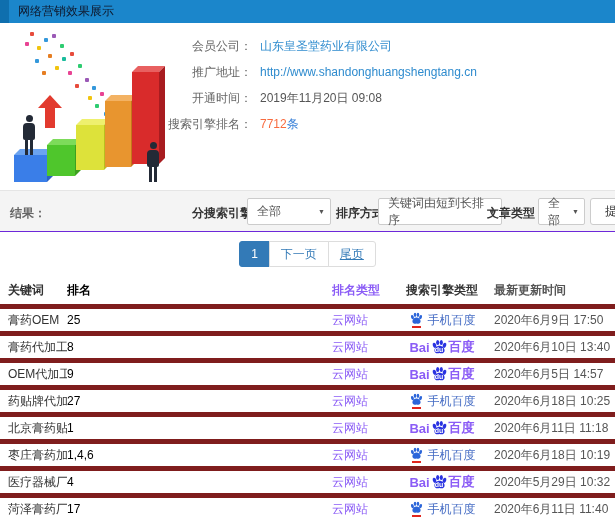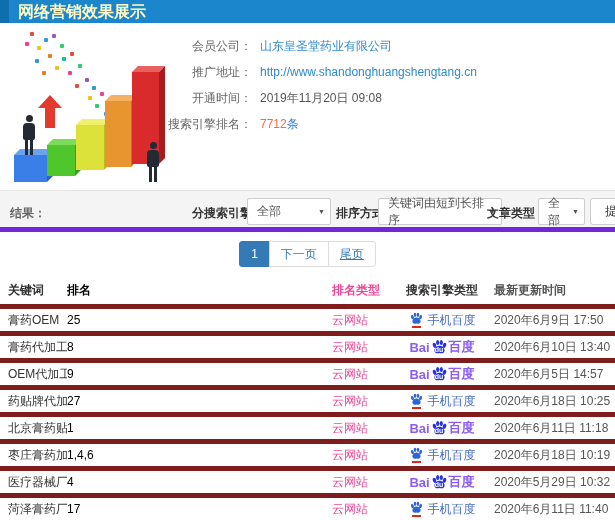--- a/index.html
+++ b/index.html
@@ -6,21 +6,21 @@
   body { background:#fff; }
   .page {
     position:relative; width:615px; height:520px; overflow:hidden;
     background:#fff; font-family:"Liberation Sans","DejaVu Sans",sans-serif;
     font-size:12px; color:#555;
   }
 
   
   .hdr { position:relative; height:23px; background:#1b86cb; }
   .hdr::before { content:""; position:absolute; left:0; top:0; width:9px; height:100%; background:#0f6fae; }
-  .hdr-title { position:absolute; left:18px; top:0; line-height:23px; color:#fef9c3; font-size:16px;font-weight:bold; }
+  .hdr-title { position:absolute; left:18px; top:0; line-height:23px; color:#0f172a; font-size:12px; }
 
   
   .info { position:relative; height:167px; background:#fff; }
 
   
   .hero { position:absolute; left:0; top:5px; width:195px; height:162px; }
   .bar { position:absolute; }
   .bar::before { content:""; position:absolute; left:3px; top:-6px; width:100%; height:6px; background:var(--t); transform:skewX(-45deg); }
   .bar::after  { content:""; position:absolute; top:-3px; right:-6px; width:6px; height:100%; background:var(--s); transform:skewY(-45deg); }
   .b1 { left:14px;  bottom:8px;  width:33px; height:27px; background:#3a7ee8; --t:#6ba3f0; --s:#2b63c4; }
@@ -51,21 +51,21 @@
   
   .fields { position:absolute; left:150px; top:10px; }
   .field-row { display:flex; align-items:center; height:26px; }
   .flabel { display:inline-block; width:102px; text-align:right; color:#666; }
   .fvalue { margin-left:8px; color:#555; }
   .link { color:#2e8bce; cursor:pointer; text-decoration:none; }
   .hl-num { color:#f86b3f; }
   .hl-suffix { color:#3b82d8; }
 
   
-  .filterbar { position:relative; height:42px; background:#f4f4f4; border-top:1px solid #e5e5e5; border-bottom:5px solid #6d28d9; }
+  .filterbar { position:relative; height:42px; background:#f4f4f4; border-top:1px solid #e5e5e5; border-bottom:1px solid #6d28d9; }
   .filterbar .result-label { position:absolute; left:10px; top:14px; font-weight:bold; color:#666; }
   .flt-label { position:absolute; top:14px; font-weight:bold; color:#333; }
   .lbl-engine { left:192px; }
   .lbl-sort { left:336px; }
   .lbl-article { left:487px; }
   .sel { position:absolute; top:7px; height:27px; background:#fff; border:1px solid #ccc; border-radius:2px;
          display:flex; align-items:center; padding:0 16px 0 9px; color:#555; cursor:pointer; }
   .sel .caret { position:absolute; right:5px; top:9px; font-size:7px; color:#555; font-style:normal; }
   .sel-engine { left:247px; width:84px; }
   .sel-sort { left:378px; width:124px; }
@@ -81,21 +81,21 @@
   .pg-current { background:#337ab7; border-color:#337ab7; color:#fff; border-radius:3px 0 0 3px; margin-left:0; }
   .pg-last { border-radius:0 3px 3px 0;text-decoration:underline; }
 
   
   .tbl { width:615px; }
   .thead { display:flex; height:28px; align-items:center; font-weight:bold; color:#333; }
   .trow { display:flex; height:27px; align-items:center; border-top:5px solid #7f1d1d; }
   .td, .th { overflow:hidden; white-space:nowrap; }
   .c-kw   { width:67px;  padding-left:8px; color:#333; }
   .c-rank { width:265px; color:#000000; }
-  .c-type { width:65px;  color:#ec4899; }
+  .c-type { width:65px;  color:#8b5cf6; }
   .c-eng  { width:90px;  display:flex; align-items:center; justify-content:center; }
   .c-time { width:128px; padding-left:7px; color:#555; }
   .c-rank.td { cursor:pointer; }
 
   
   .mb-ico { display:inline-flex; flex-direction:column; align-items:center; margin-right:4px; }
   .mb-ico svg { width:15px; height:13px; fill:#2b65d9; }
   .mb-bar { display:block; width:9px; height:2px; background:#e0261d; margin-top:1px; }
   .mb-txt { color:#456cc4; }
   .bd-logo { display:inline-flex; align-items:center; }

